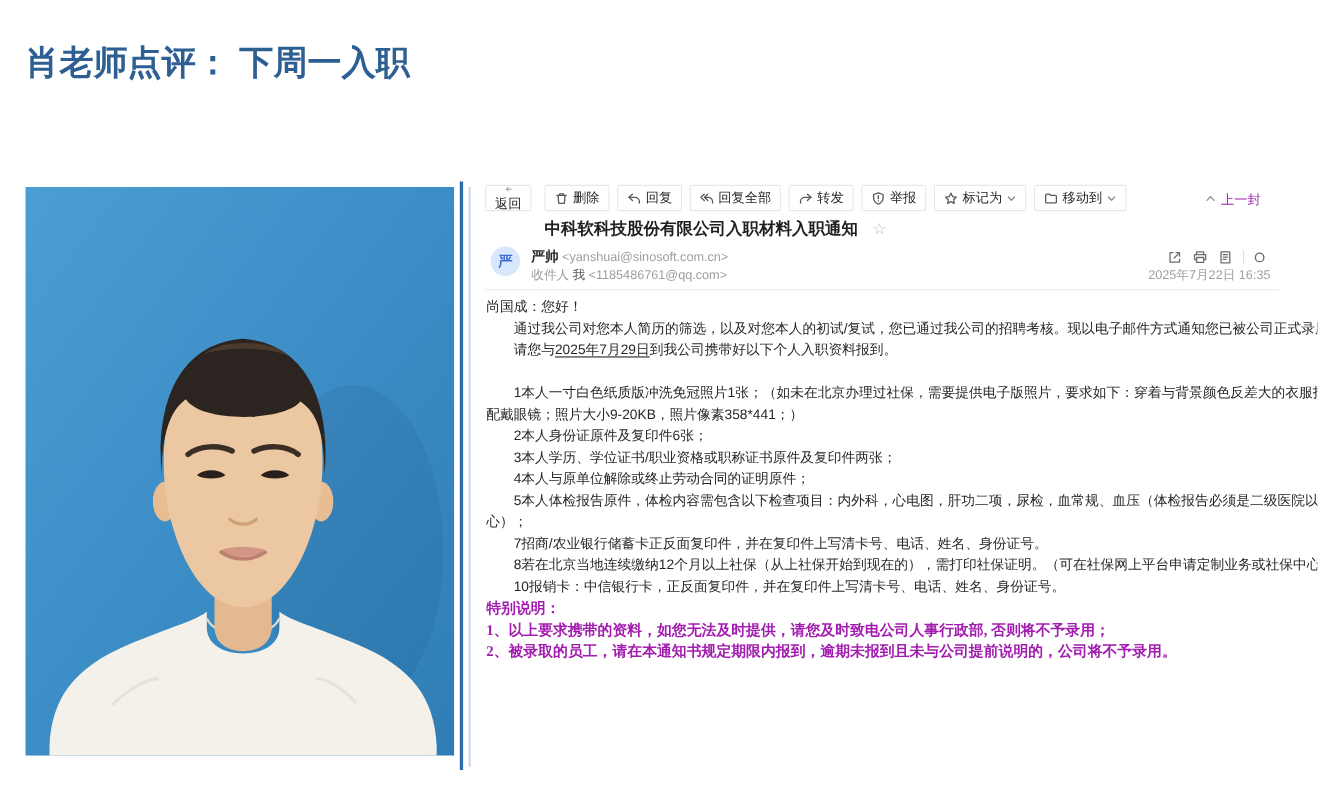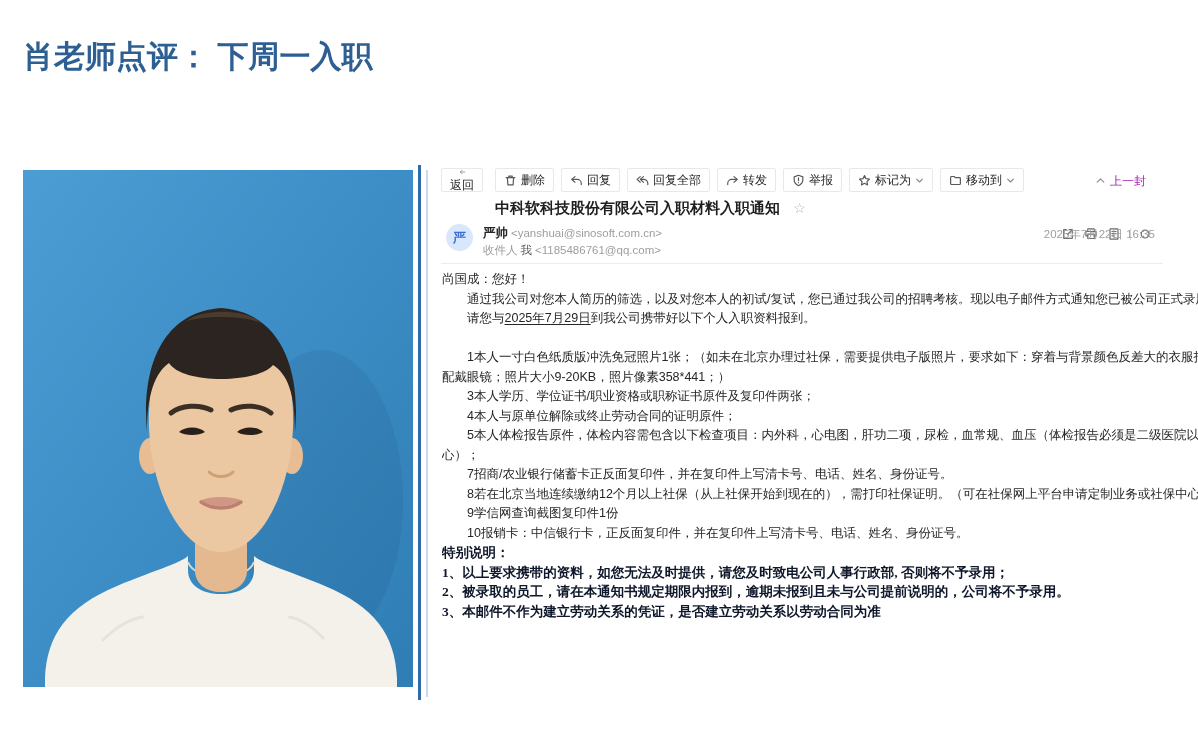--- a/index.html
+++ b/index.html
@@ -38,28 +38,28 @@
   .avatar{position:absolute;left:5px;top:58px;width:27px;height:27px;border-radius:50%;
           background:#d9e7fc;color:#3f6fd0;display:flex;align-items:center;justify-content:center;
           font-size:13px;font-weight:700;}
   .sfrom{position:absolute;left:42px;top:59px;font-size:12.5px;font-weight:700;color:#262626;white-space:nowrap;}
   .sfrom .addr{font-weight:400;color:#9e9e9e;font-size:11.5px;margin-left:3px;margin-top:32px;}
   .sto{position:absolute;left:42px;top:77px;font-size:11.5px;color:#9e9e9e;white-space:nowrap;}
   .sto .me{color:#595959;margin:0 3px;}
 
   .meta-icons{position:absolute;right:48px;top:61px;display:flex;align-items:center;gap:9px;color:#6e6e6e;}
   .vdiv{width:1px;height:12px;background:#ddd;}
-  .date{position:absolute;right:43px;top:61px;font-size:11.5px;color:#9e9e9e;white-space:nowrap;}
+  .date{position:absolute;right:43px;top:77px;font-size:11.5px;color:#9e9e9e;white-space:nowrap;}
 
   .separator{position:absolute;left:0;top:97px;width:722px;height:1px;background:#ececec;}
 
   .ebody{position:absolute;left:1px;top:104px;width:756px;font-size:12.5px;color:#262626;}
   .bline{height:19.5px;line-height:19.5px;white-space:pre;overflow:hidden;}
   .bline .ul{text-decoration:underline;text-underline-offset:2px;}
-  .bline.red{font-family:"Liberation Serif",serif;font-weight:700;color:#0f172a;font-size:13.5px;}
+  .bline.red{font-family:"Liberation Serif",serif;font-weight:700;color:#a21caf;font-size:13.5px;}
 </style>
 </head>
 <body>
 
 <div class="stage">
 
   <div class="banner">
     <div>肖老师点评：  下周一入职</div>
   </div>
 
@@ -225,28 +225,27 @@
 
     <div class="separator"></div>
 
     <div class="ebody">
         <div class="bline"><span>尚国成：您好！</span></div>
         <div class="bline"><span>　　通过我公司对您本人简历的筛选，以及对您本人的初试/复试，您已通过我公司的招聘考核。现以电子邮件方式通知您已被公司正式录用，于报到</span></div>
         <div class="bline"><span>　　请您与</span><span class="ul">2025年7月29日</span><span>到我公司携带好以下个人入职资料报到。</span></div>
         <div class="bline">&nbsp;</div>
         <div class="bline"><span>　　1本人一寸白色纸质版冲洗免冠照片1张；（如未在北京办理过社保，需要提供电子版照片，要求如下：穿着与背景颜色反差大的衣服拍照；拍</span></div>
         <div class="bline"><span>配戴眼镜；照片大小9-20KB，照片像素358*441；）</span></div>
+        <div class="bline"><span>　　2本人身份证原件及复印件6张；</span></div>
         <div class="bline"><span>　　3本人学历、学位证书/职业资格或职称证书原件及复印件两张；</span></div>
         <div class="bline"><span>　　4本人与原单位解除或终止劳动合同的证明原件；</span></div>
         <div class="bline"><span>　　5本人体检报告原件，体检内容需包含以下检查项目：内外科，心电图，肝功二项，尿检，血常规、血压（体检报告必须是二级医院以上级别含</span></div>
         <div class="bline"><span>心）；</span></div>
         <div class="bline"><span>　　7招商/农业银行储蓄卡正反面复印件，并在复印件上写清卡号、电话、姓名、身份证号。</span></div>
         <div class="bline"><span>　　8若在北京当地连续缴纳12个月以上社保（从上社保开始到现在的），需打印社保证明。（可在社保网上平台申请定制业务或社保中心机器上自</span></div>
-        <div class="bline"><span>　　9学信网查询截图复印件1份</span></div>
         <div class="bline"><span>　　10报销卡：中信银行卡，正反面复印件，并在复印件上写清卡号、电话、姓名、身份证号。</span></div>
         <div class="bline red"><span>特别说明：</span></div>
         <div class="bline red"><span>1、以上要求携带的资料，如您无法及时提供，请您及时致电公司人事行政部, 否则将不予录用；</span></div>
         <div class="bline red"><span>2、被录取的员工，请在本通知书规定期限内报到，逾期未报到且未与公司提前说明的，公司将不予录用。</span></div>
-        <div class="bline red"><span>3、本邮件不作为建立劳动关系的凭证，是否建立劳动关系以劳动合同为准</span></div>
       </div>
   </div>
 
 </div>
 
 </body></html>

